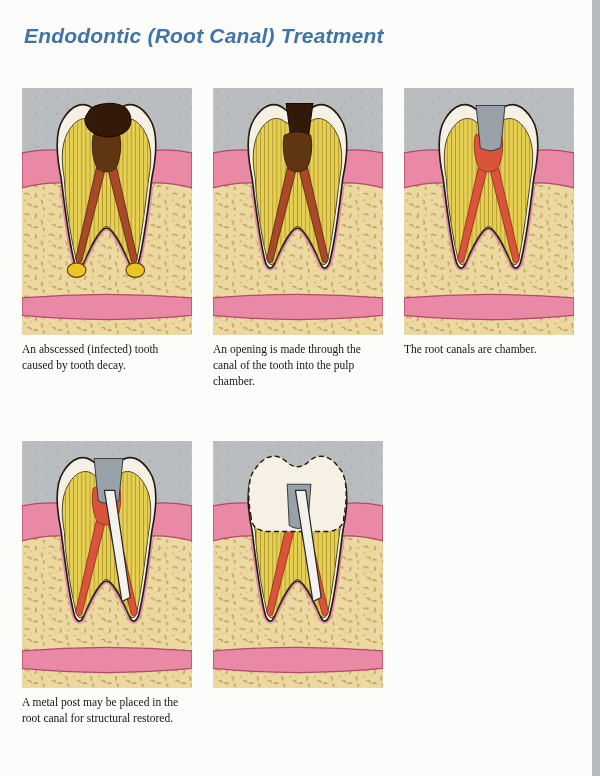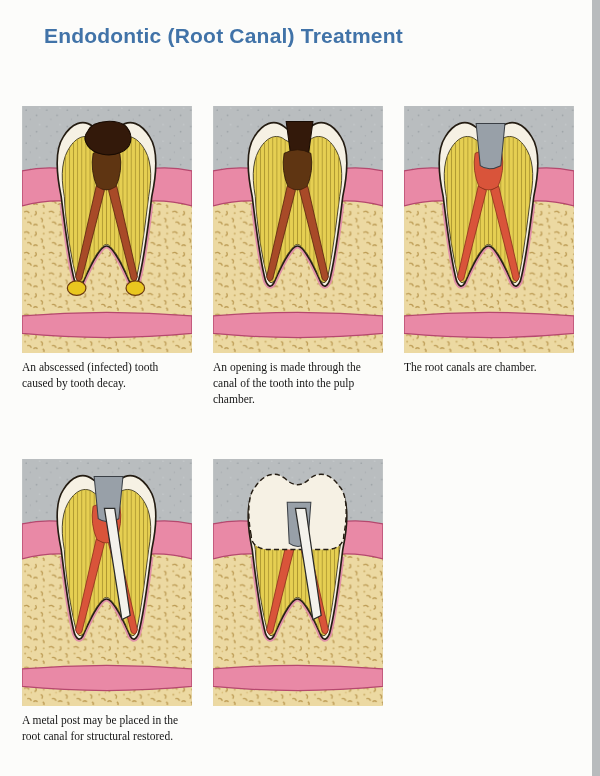--- a/index.html
+++ b/index.html
@@ -12,26 +12,26 @@
     --abscess_yellow:#e9c71f;
     --filling_gray:#98a0a8;
   }
   html,body{margin:0;padding:0;}
   .page{
     position:relative;width:600px;height:776px;background:#fcfcfa;
     font-family:"Liberation Serif",serif;overflow:hidden;
   }
   .edge-right{position:absolute;right:0;top:0;width:8px;height:776px;background:#b8bbbd;}
   .title{
-    position:absolute;left:44px;top:24px;margin:0;
+    position:absolute;left:24px;top:24px;margin:0;
     font-family:"Liberation Sans",sans-serif;font-weight:bold;
-    font-size:21px;color:var(--title_blue);letter-spacing:.2px;
+    font-size:21px;color:var(--title_blue);letter-spacing:.2px;font-style:italic;
   }
   .grid{
-    position:absolute;left:22px;top:106px;
+    position:absolute;left:22px;top:88px;
     display:grid;grid-template-columns:repeat(3,170px);
     column-gap:21px;row-gap:40px;
   }
   figure.panel{margin:0;width:170px;}
   .tooth-svg{display:block;width:170px;height:247px;}
   figcaption{
     margin-top:6px;min-height:60px;
     font-size:11.5px;line-height:1.4;color:#151515;
   }
   

